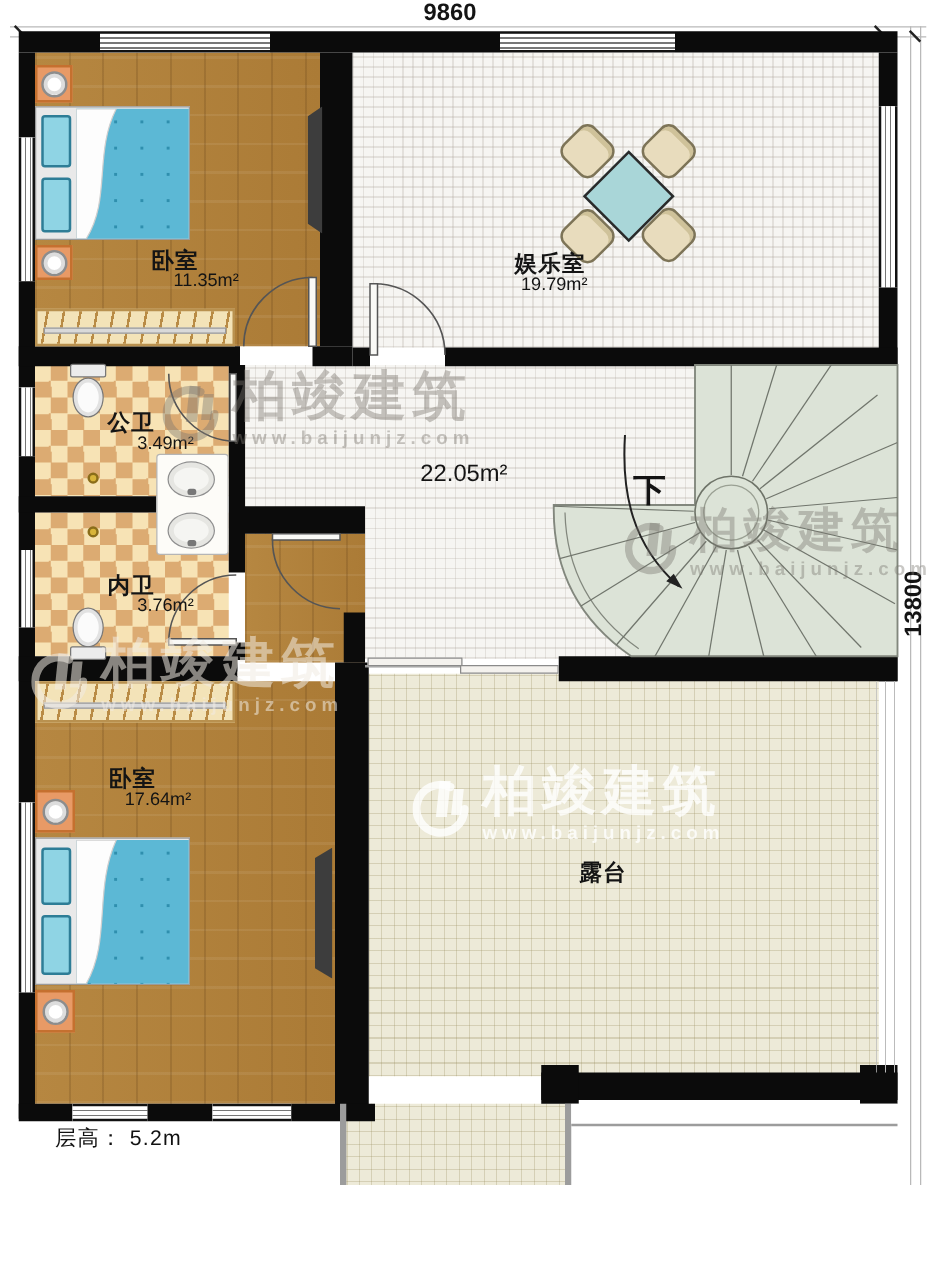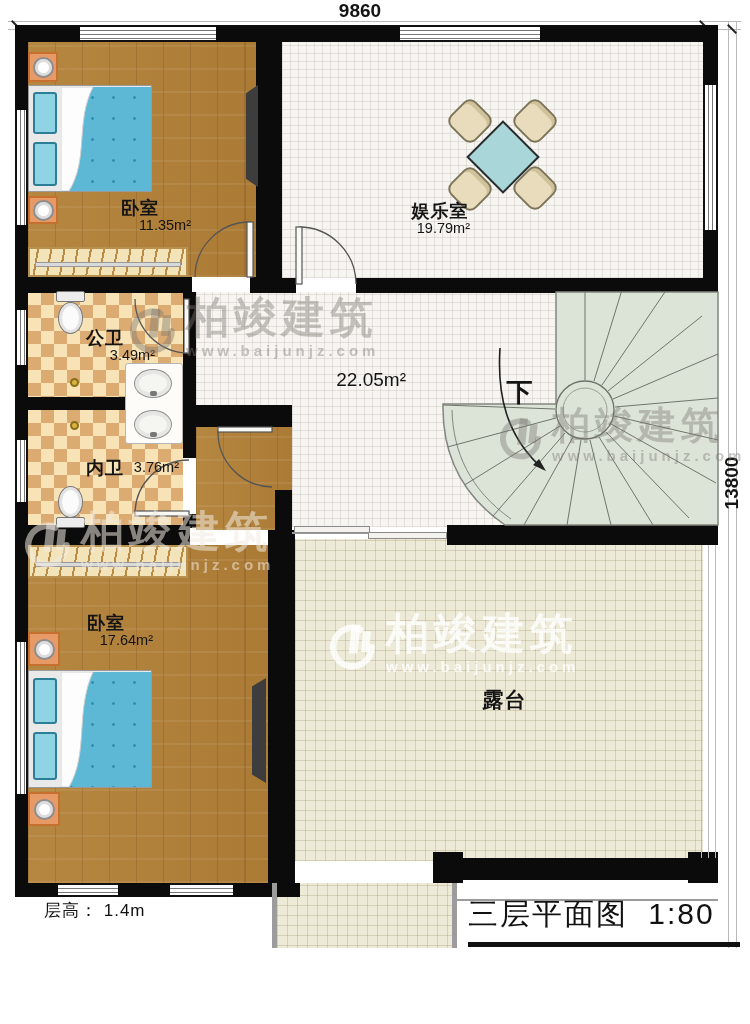--- a/index.html
+++ b/index.html
@@ -257,25 +257,25 @@
     </g>
   </svg>
 
   <div class="rname" style="left:90px;top:196px;width:100px;">卧室</div>
   <div class="rarea" style="left:91px;top:217px;width:100px;">11.35m²</div>
   <div class="rname" style="left:380px;top:199px;width:120px;">娱乐室</div>
   <div class="rarea" style="left:370px;top:220px;width:100px;">19.79m²</div>
   <div class="rname" style="left:60px;top:326px;width:90px;">公卫</div>
   <div class="rarea" style="left:55px;top:347px;width:100px;">3.49m²</div>
   <div class="rname" style="left:60px;top:456px;width:90px;">内卫</div>
-  <div class="rarea" style="left:55px;top:459px;width:100px;margin-left:24px;">3.76m²</div>
+  <div class="rarea" style="left:55px;top:477px;width:100px;">3.76m²</div>
   <div class="rarea big" style="left:306px;top:369px;width:100px;">22.05m²</div>
   <div class="rname" style="left:56px;top:611px;width:100px;">卧室</div>
   <div class="rarea" style="left:53px;top:632px;width:100px;">17.64m²</div>
-  <div class="rname" style="left:452px;top:686px;width:105px;font-size:21px;">露台</div>
+  <div class="rname" style="left:430px;top:686px;width:105px;font-size:18px;">露台</div>
   <div class="rname" style="left:503px;top:375px;width:34px;font-size:26px;">下</div>
 
   <div class="wm" style="left:130px;top:296px;color:rgba(125,120,112,0.42);">
     <svg class="wm-ic" width="48" height="56" viewBox="0 0 60 64">
       <path d="M52,36 a24,24 0 1 1 -14,-22" fill="none" stroke="currentColor" stroke-width="8" stroke-linecap="round"></path>
       <g transform="skewX(-6)">
           <rect x="28" y="8" width="11" height="36" fill="currentColor"></rect>
           <rect x="43" y="16" width="10" height="26" fill="currentColor"></rect>
         </g>
     </svg>
@@ -320,32 +320,24 @@
     </svg>
     <span class="wm-text" style="margin-left:8px;">
       <span class="wm-name">柏竣建筑</span>
       <span class="wm-url">www.baijunjz.com</span>
     </span>
   </div>
 
   <div class="info" style="left:44px;top:897px;">
     <div>
       <span>层高：</span>
-      <span>1.4m</span>
+      <span>5.2m</span>
     </div>
   </div>
 
-  <div class="title-blk" style="left:468px;top:894px;">
-    <div class="title-row">
-      <span>三层平面图</span>
-      <span style="margin-left:10px;">1:80</span>
-    </div>
-    <div class="tline1"></div>
-    <div class="tline2"></div>
-  </div>
 
   <div class="logo" style="left:538px;top:948px;">
     <svg width="56" height="62" viewBox="0 0 60 64">
       <path d="M52,38 a24,24 0 1 1 -14,-24" fill="none" stroke="#1c57a8" stroke-width="9" stroke-linecap="round"></path>
       <g transform="skewX(-6)">
         <rect x="28" y="6" width="12" height="40" fill="#1c57a8"></rect>
         <rect x="44" y="14" width="11" height="28" fill="#f7941d"></rect>
       </g>
       <g fill="#fff">
         <rect x="27" y="12" width="2.5" height="2.5"></rect>

